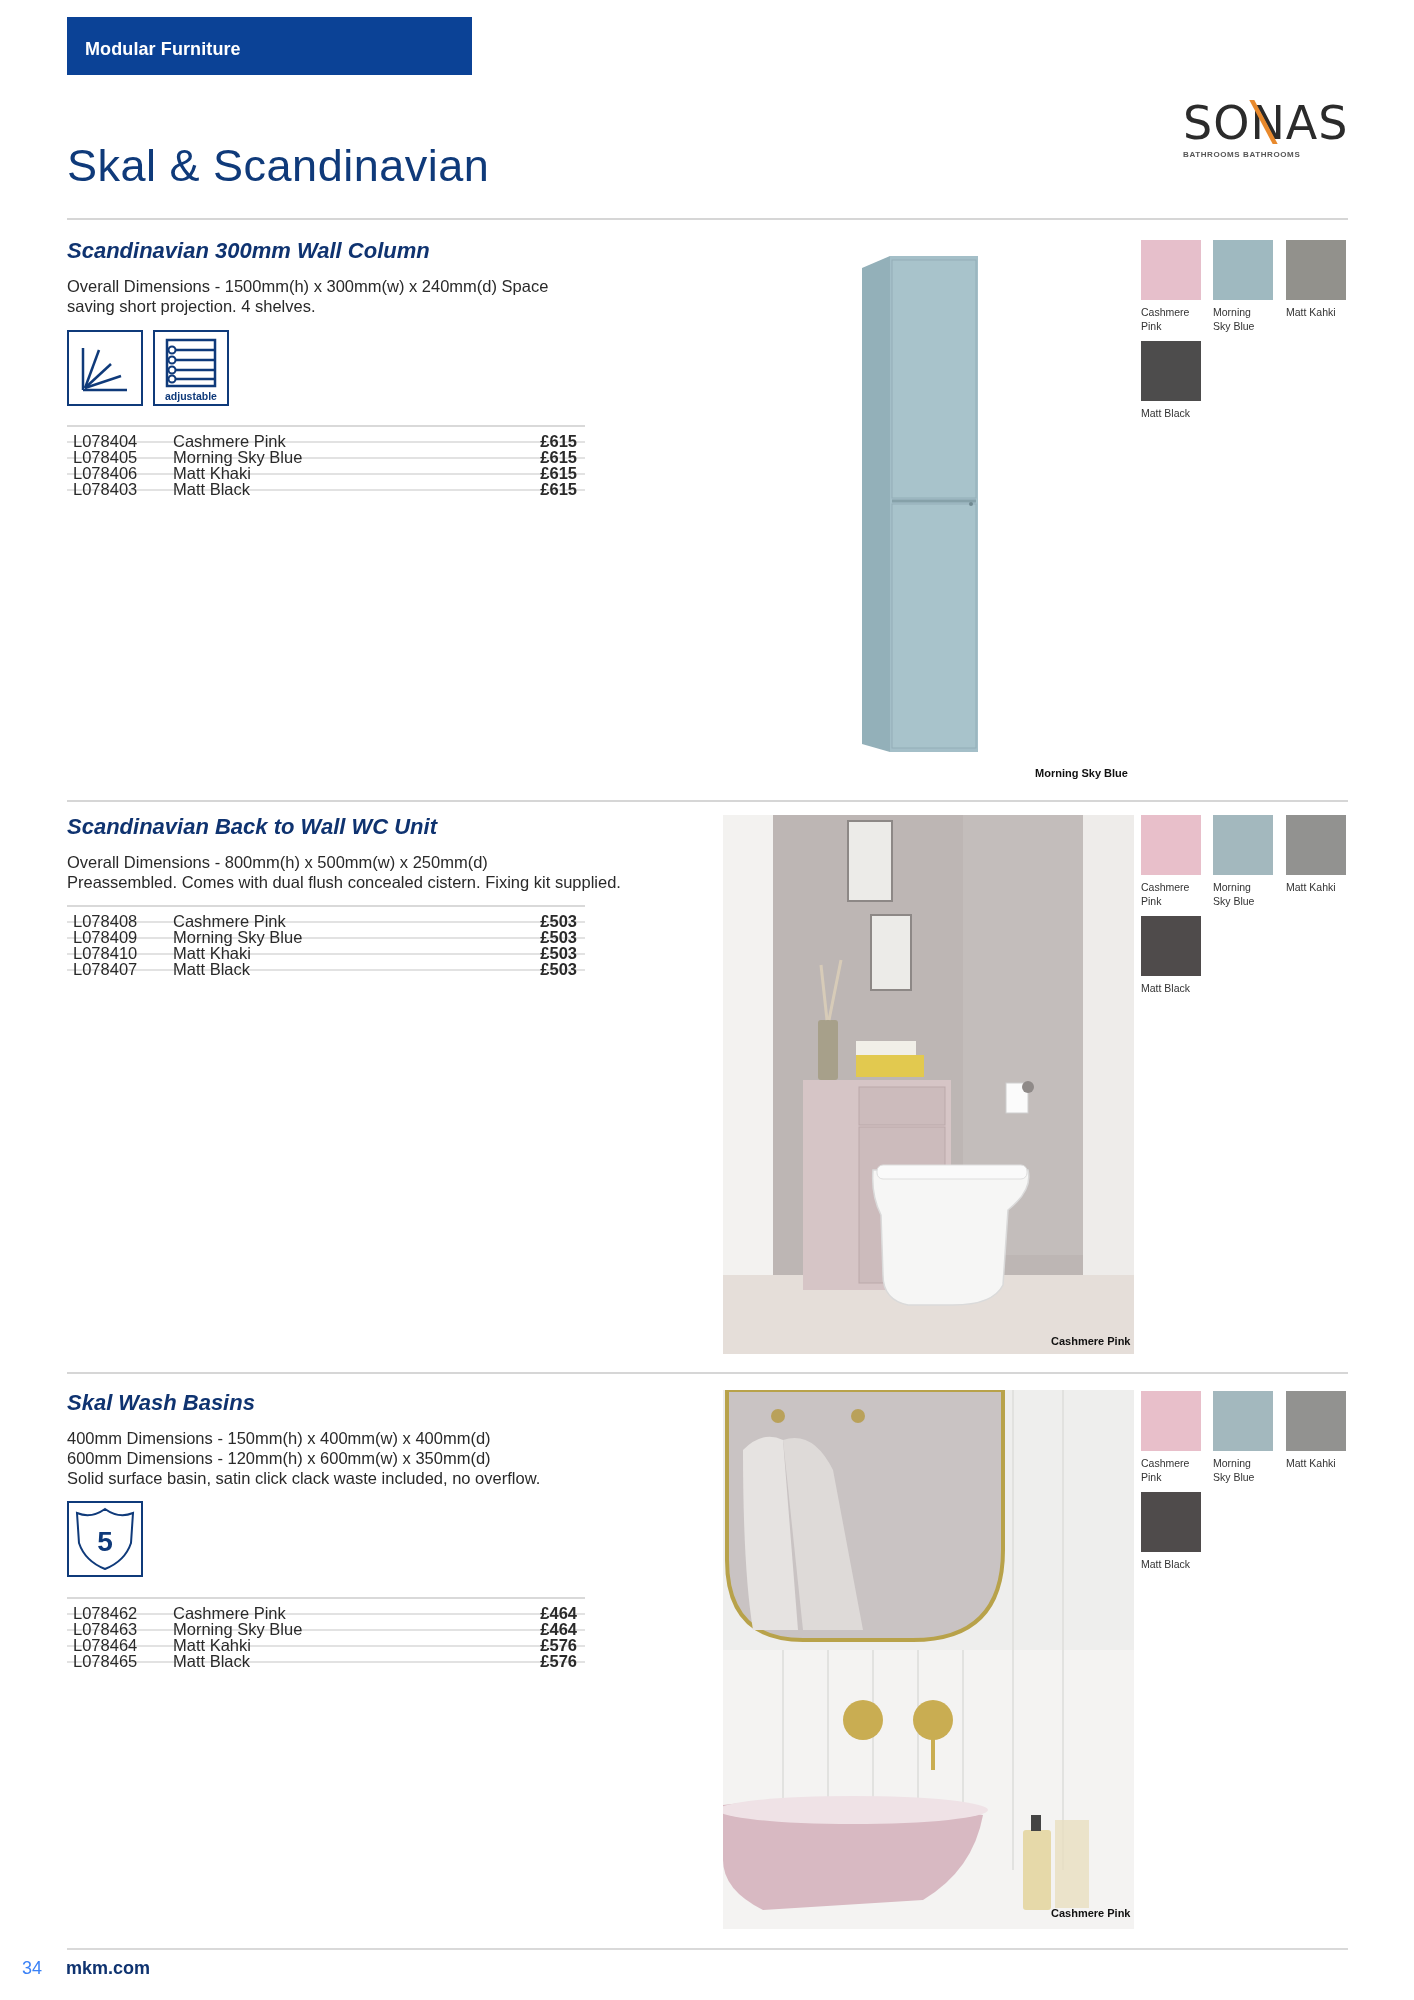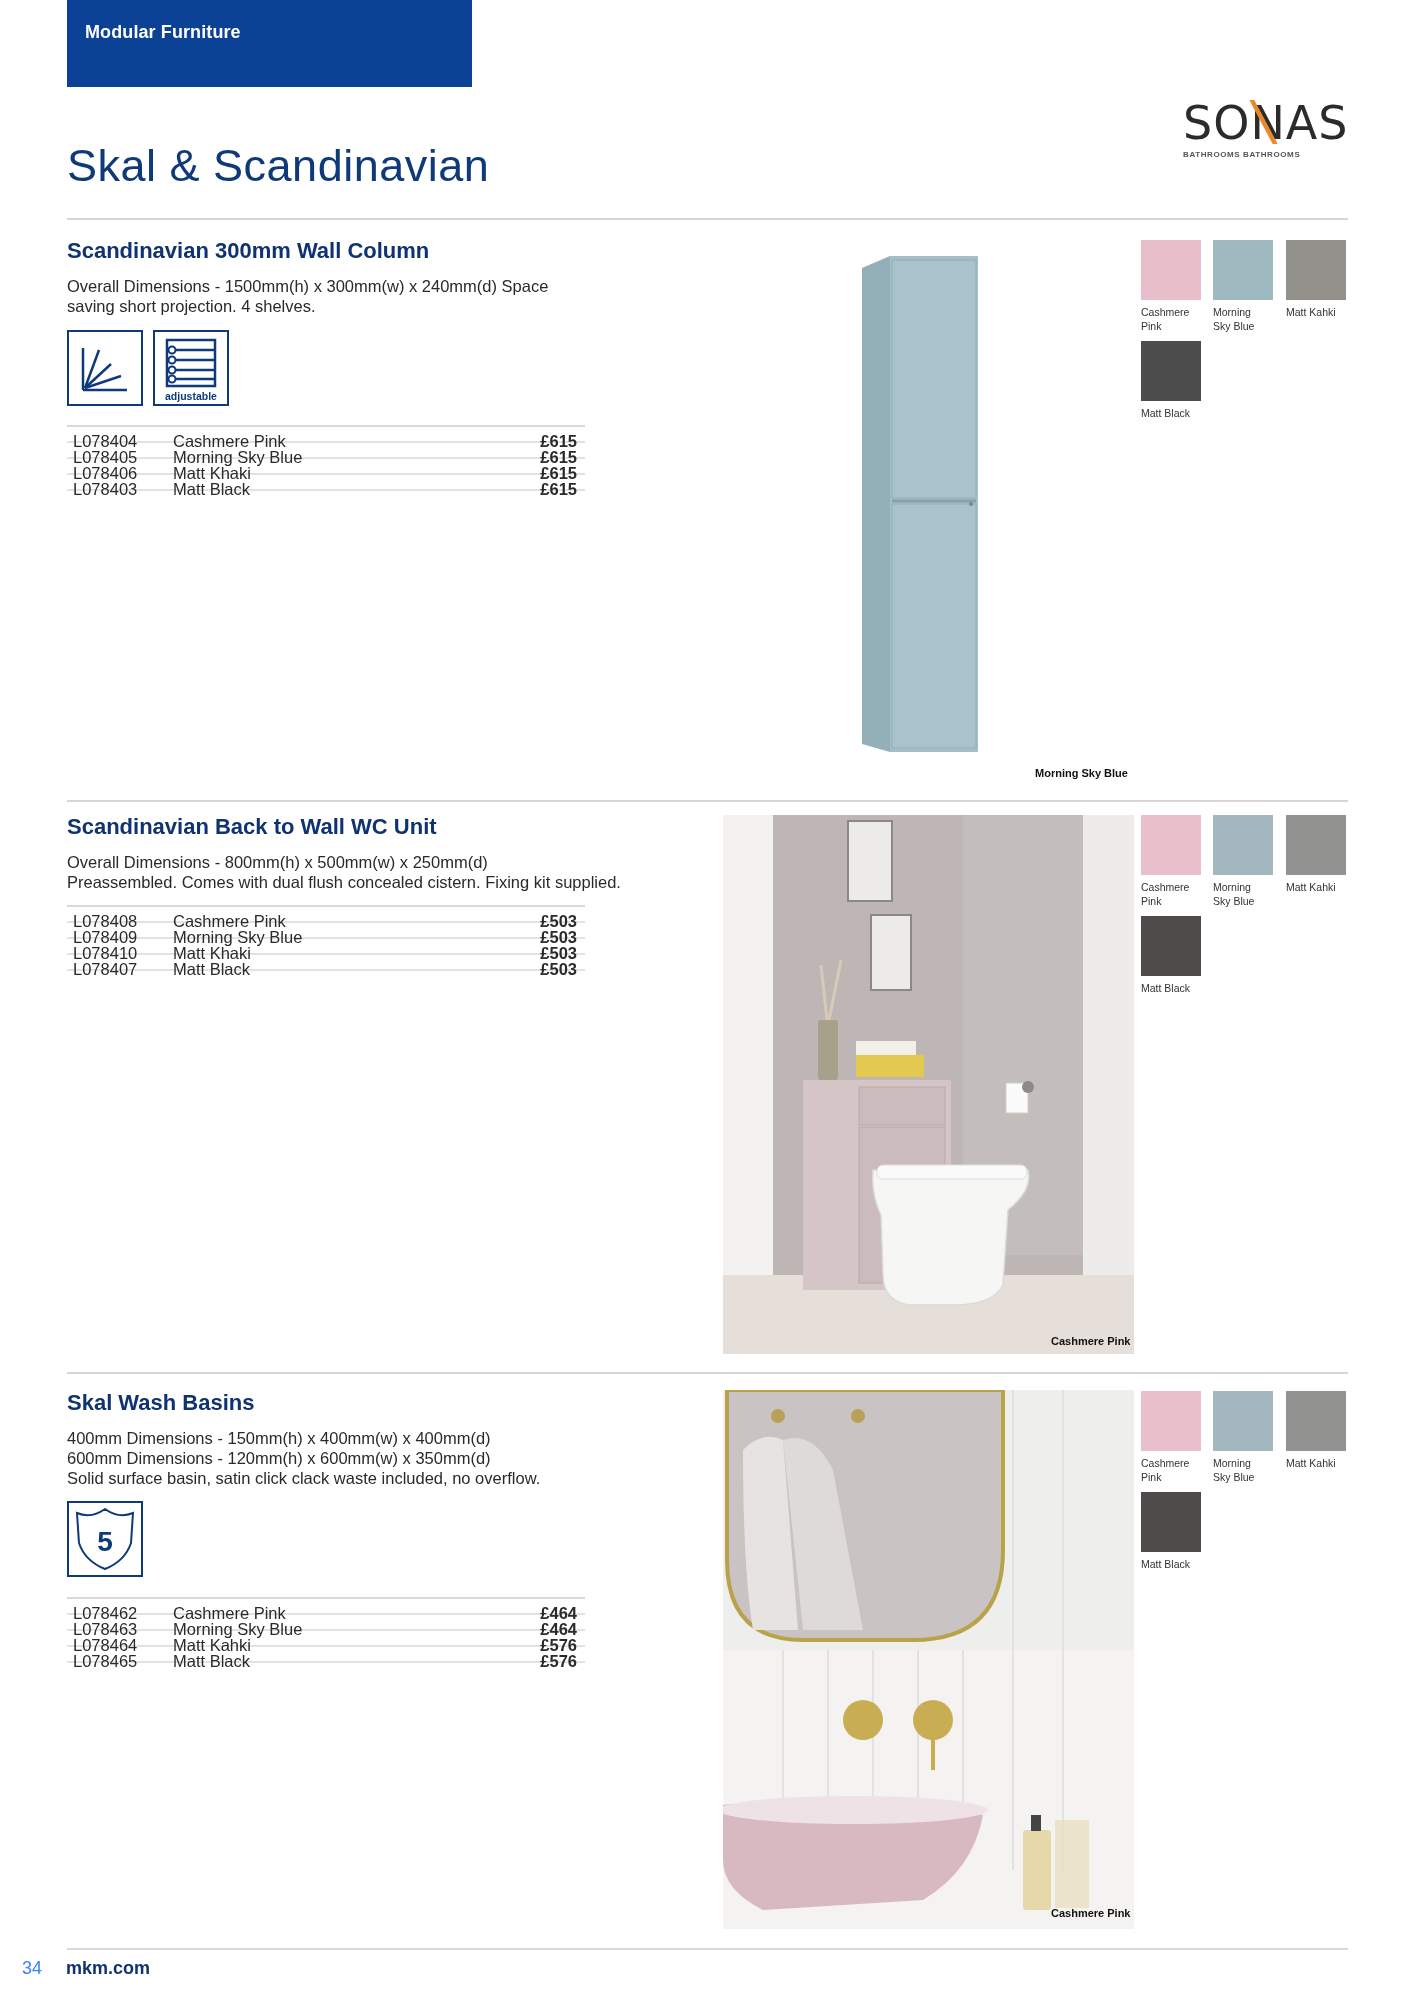--- a/index.html
+++ b/index.html
@@ -1,31 +1,31 @@
 <!DOCTYPE html>
 <html><head>
 <meta charset="utf-8">
 <style>
   * { box-sizing: border-box; margin: 0; padding: 0; }
   html, body { width: 1414px; height: 2000px; background: #ffffff; overflow: hidden; }
   body { position: relative; font-family: "Liberation Sans", "DejaVu Sans", sans-serif; color: #2a2a2a; }
 
-  .header-band { position: absolute; left: 67px; top: 0; width: 405px; height: 87px; background: #0b4296; }
+  .header-band { position: absolute; left: 67px; top: 17px; width: 405px; height: 58px; background: #0b4296; }
   .header-band span { position: absolute; left: 18px; top: 22px; color: #ffffff; font-weight: bold; font-size: 18px; letter-spacing: 0.1px; }
 
   .page-title { position: absolute; left: 67px; top: 140px; font-size: 45px; color: #0f3a7a; font-weight: normal; letter-spacing: 0.5px; }
 
   .logo { position: absolute; left: 1183px; top: 100px; width: 170px; height: 65px; }
   .logo .word { font-family: "DejaVu Sans", sans-serif; font-size: 46px; letter-spacing: 1px; color: #2b2b2b; line-height: 46px; position: relative; display: inline-block; }
   .logo .slash { position: absolute; left: 78px; top: 0px; width: 5px; height: 44px; background: #e8892c; transform: skewX(28deg); }
   .logo .sub { font-size: 8px; color: #555; letter-spacing: 0.6px; margin-top: 4px; font-weight: bold; }
 
   .hr { position: absolute; left: 67px; width: 1281px; height: 2px; background: #d6d6d6; }
 
-  .prod-title { position: absolute; left: 67px; font-size: 22px; font-weight: bold; color: #0f3370; }
+  .prod-title { position: absolute; left: 67px; font-size: 22px; font-weight: bold; color: #0f3370; font-style: italic; }
   .prod-desc { position: absolute; left: 67px; font-size: 16.5px; line-height: 20px; color: #2a2a2a; white-space: pre-line; }
 
   .icon-box { position: absolute; width: 76px; height: 76px; border: 2px solid #0f3a7a; background: #fff; }
   .icon-box svg { position: absolute; left: 0; top: 0; }
   .icon-box .cap { position: absolute; left: 0; bottom: 2px; width: 100%; text-align: center; font-size: 10.5px; font-weight: bold; color: #0f3a7a; }
 
   .ptable { position: absolute; left: 67px; width: 518px; border-top: 2px solid #d9d9d9; }
   .prow { position: relative; height: 16px; border-bottom: 2px solid #e2e2e2; font-size: 16.5px; color: #2a2a2a; }
   .prow .code { position: absolute; left: 6px; top: 5px; }
   .prow .name { position: absolute; left: 106px; top: 5px; }

